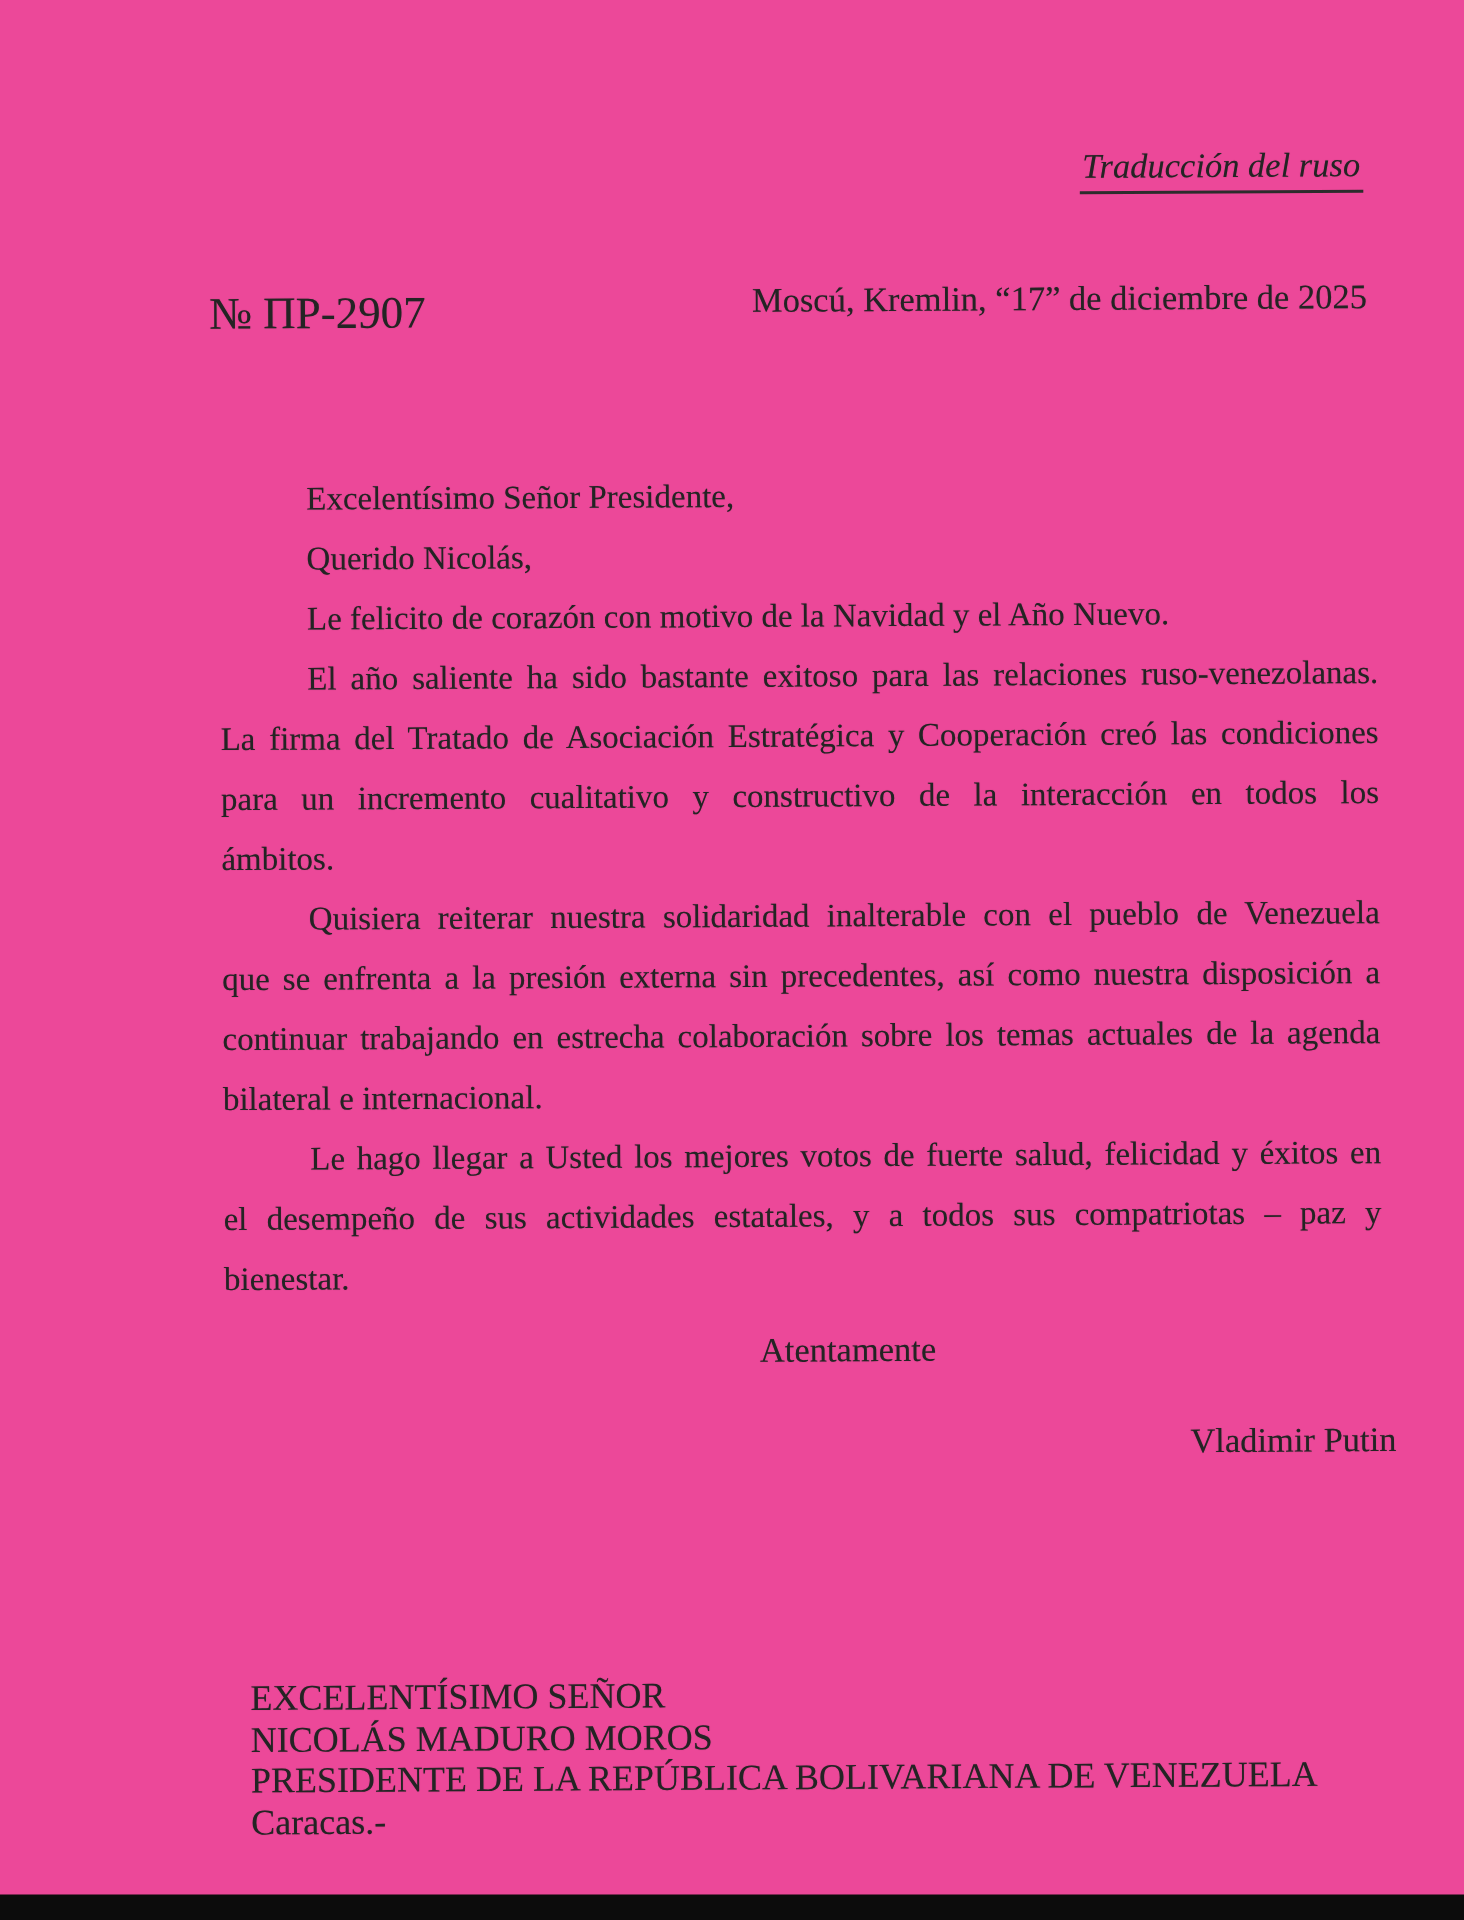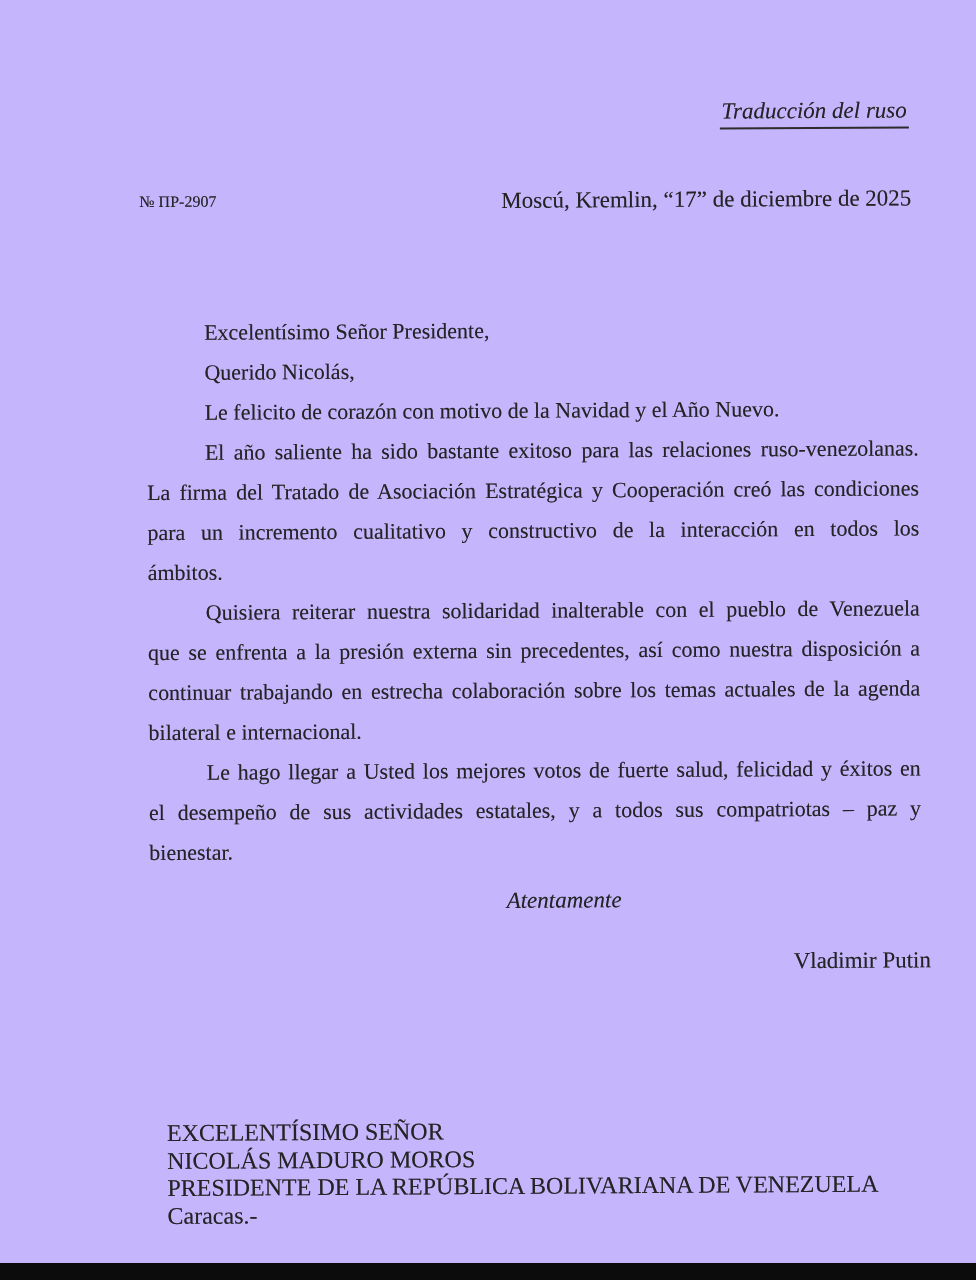--- a/index.html
+++ b/index.html
@@ -19,54 +19,54 @@
   }
   .trans-note {
     position: absolute; top: 100px; right: 64px;
     font-size: 23px; font-style: italic;
     padding: 0 2px 3px 2px;
     border-bottom: 2px solid #2c2c2c;
     white-space: nowrap;
   }
   .ref-number {
     position: absolute; left: 142px; top: 191px;
-    font-size: 16px; white-space: nowrap;
+    font-size: 30px; white-space: nowrap;
   }
   .dateline {
     position: absolute; right: 62px; top: 188px;
     font-size: 23px; white-space: nowrap;
   }
   .body-block {
     position: absolute; left: 148px; top: 311px; width: 772px;
     font-size: 22px; line-height: 40px;
   }
   .line { min-height: 40px; }
   .line.ind { text-indent: 58px; }
   .line.just { text-align: justify; text-align-last: justify; -moz-text-align-last: justify; }
   .valediction {
     position: absolute; left: 505px; top: 888px;
-    font-size: 23px; white-space: nowrap; font-style: italic;
+    font-size: 23px; white-space: nowrap;
   }
   .signer {
     position: absolute; right: 47px; top: 950px;
     font-size: 23px; white-space: nowrap; margin-left: 15px;
   }
   .addressee {
     position: absolute; left: 164px; top: 1118px;
     font-size: 24px; line-height: 27.5px; white-space: nowrap;
   }
   .footer-bar {
     position: absolute; left: 0; right: 0; top: 1263px; bottom: 0;
     background: #0c0c0c;
   }
 </style>
 </head>
 <body style="color: rgb(36, 36, 36);">
 
-<div class="page" style="background: #c4b5fd;">
+<div class="page" style="background: #ec4899;">
   <div class="letter">
 
     <div class="trans-note">Traducción del ruso</div>
 
     <div class="ref-number">№ ПР-2907</div>
 
     <div class="dateline">Moscú, Kremlin, “17” de diciembre de 2025</div>
 
     <div class="body-block">
         <div class="line ind">Excelentísimo Señor Presidente,</div>

